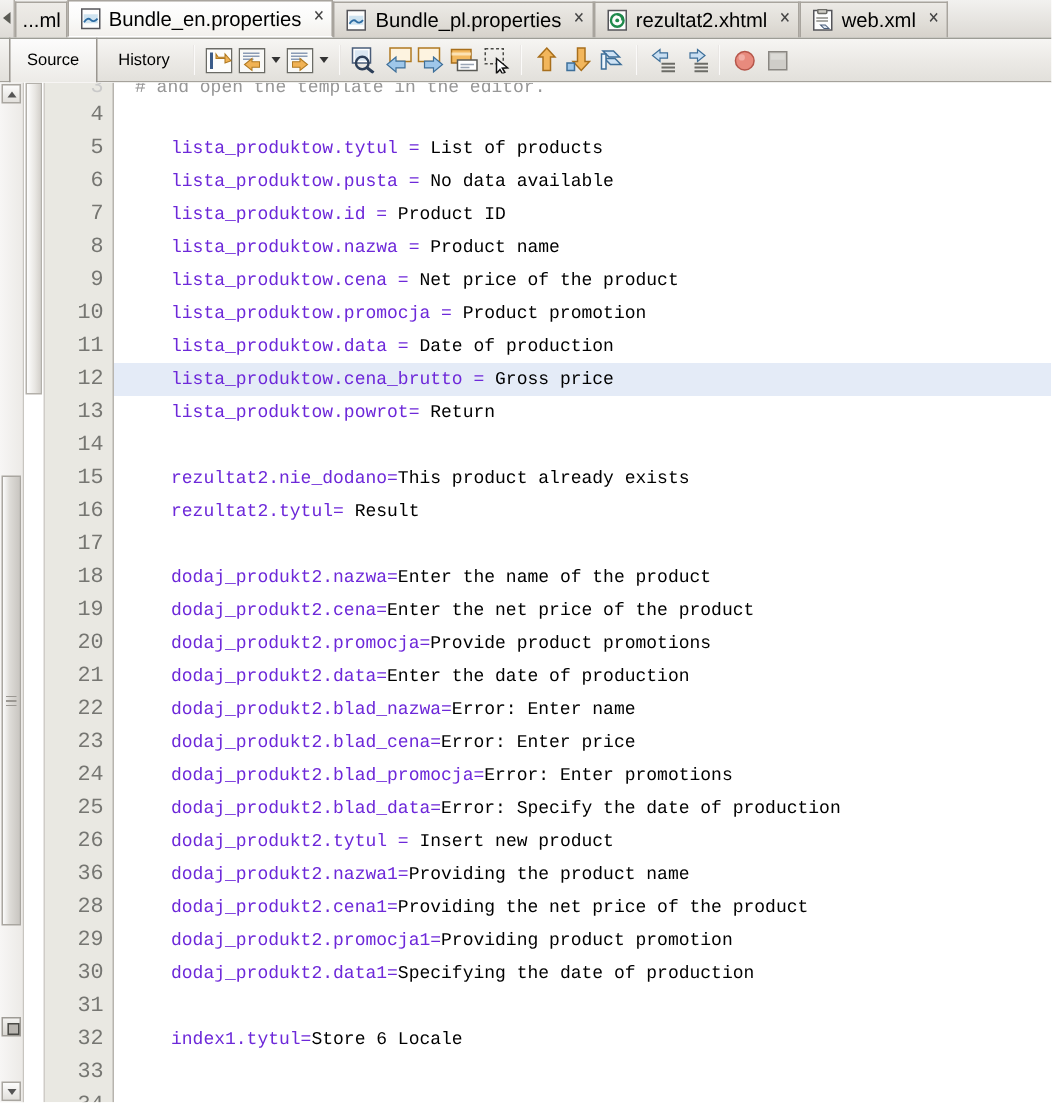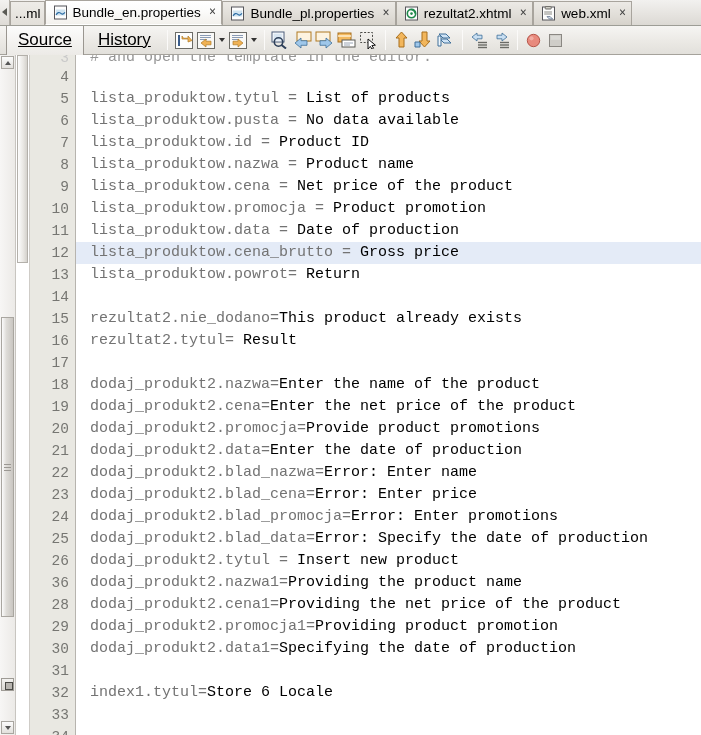--- a/index.html
+++ b/index.html
@@ -80,23 +80,22 @@
     background: linear-gradient(to bottom,#f6f5f3 0%, #eceae6 50%, #e2e0db 100%);
     border-bottom: 1px solid #a5a29b;
     display: flex; align-items: center;
     padding-left: 6px;
     gap: 0;
   }
   .tb-tabbtn {
     height: 36px;
     padding: 0 11px;
     display: flex; align-items: center;
-    font-size: 17px;
+    font-size: 11px;
     color: #000;
-    text-decoration: underline;
   }
   .tb-tabbtn.sel {
     border: 1px solid #9a9690;
     background: linear-gradient(to bottom,#fefefe,#ebe9e5);
     border-radius: 2px;
     margin-right: 3px;
   }
   .tb-sep {
     width: 1px; height: 20px;
     background: #bdb9b2;
@@ -221,33 +220,33 @@
     position: relative;
     background: #ffffff;
     overflow: hidden;
     padding-left: 0;
   }
   .code .line {
     height: 22px;
     line-height: 22px;
     white-space: pre;
     font-family: "Liberation Mono", "DejaVu Sans Mono", monospace;
-    font-size: 15px;
+    font-size: 12px;
     padding-left: 14px;
     color: #222222;
     letter-spacing: 0px;
   }
   .code .line.hl { background: #e4ebf7; font-family: Liberation Mono, monospace; }
   .code .line.clipped {
     color: #c9c9c9;
     height: 11px;
     line-height: 6px;
     overflow: hidden;
   }
-  .k { color: #737373; }
+  .k { color: #6d28d9; margin-left: 24px; }
   .v { color: #000000; }
   .cmt { color: #969696; }
 </style>
 </head>
 <body>
 
 <div class="tabbar">
   <div class="tab-scroll-left"></div>
   <div id="tabs-host" style="display:flex;align-items:flex-end;">
       <div class="tab partial">

